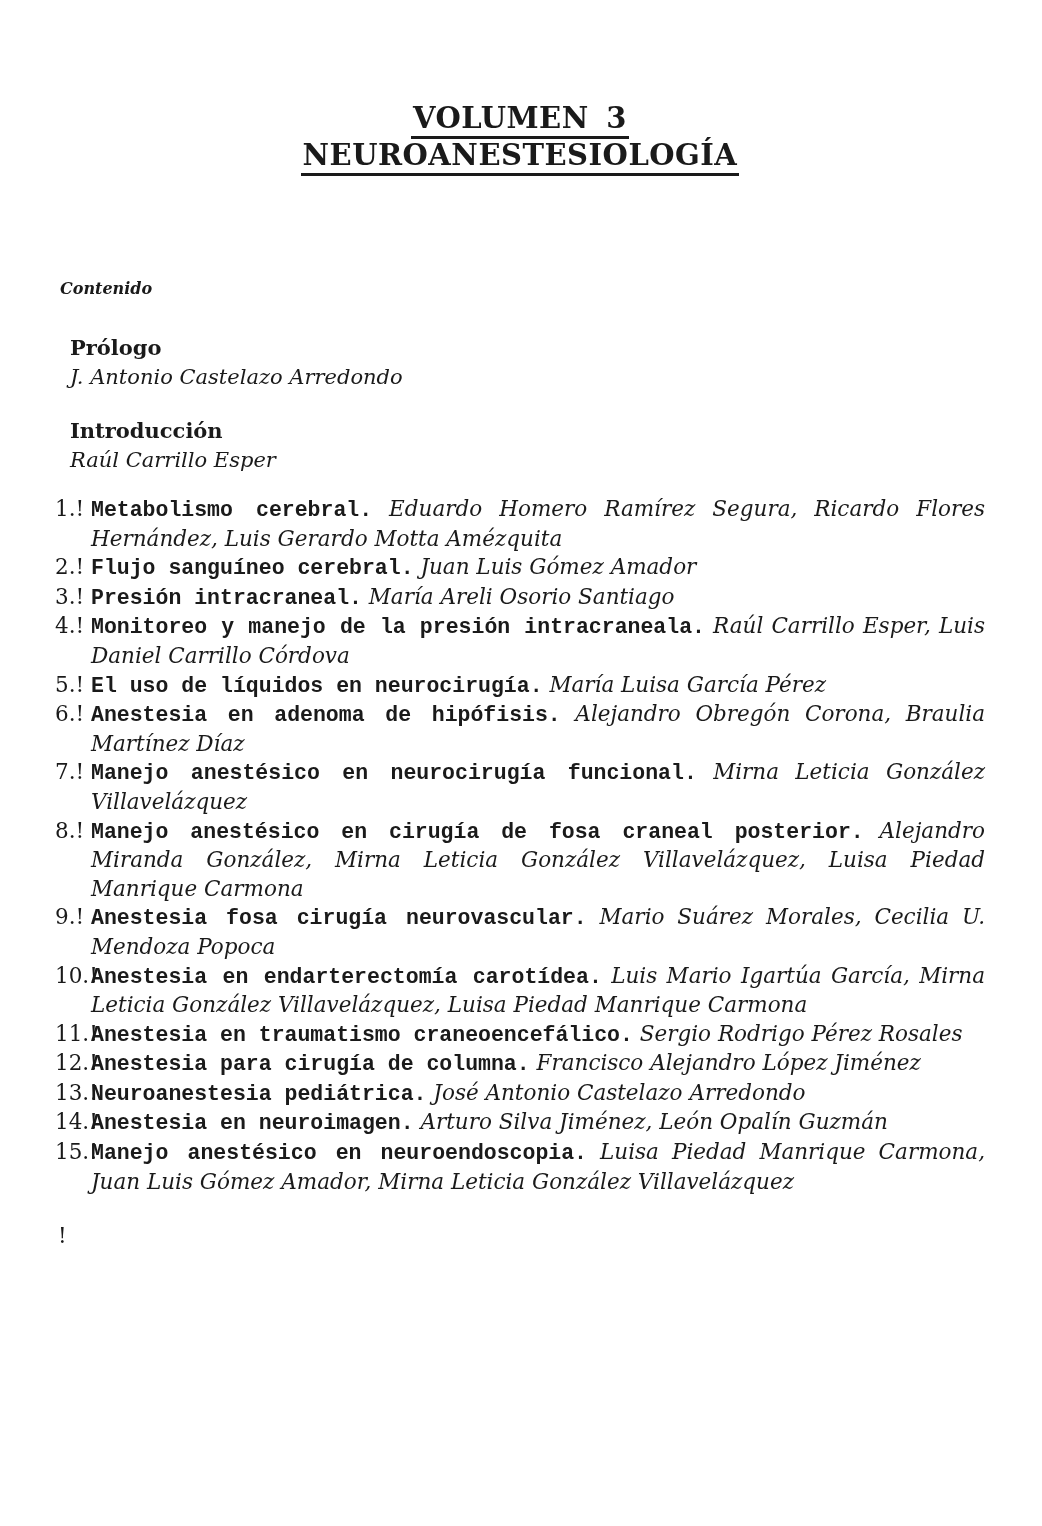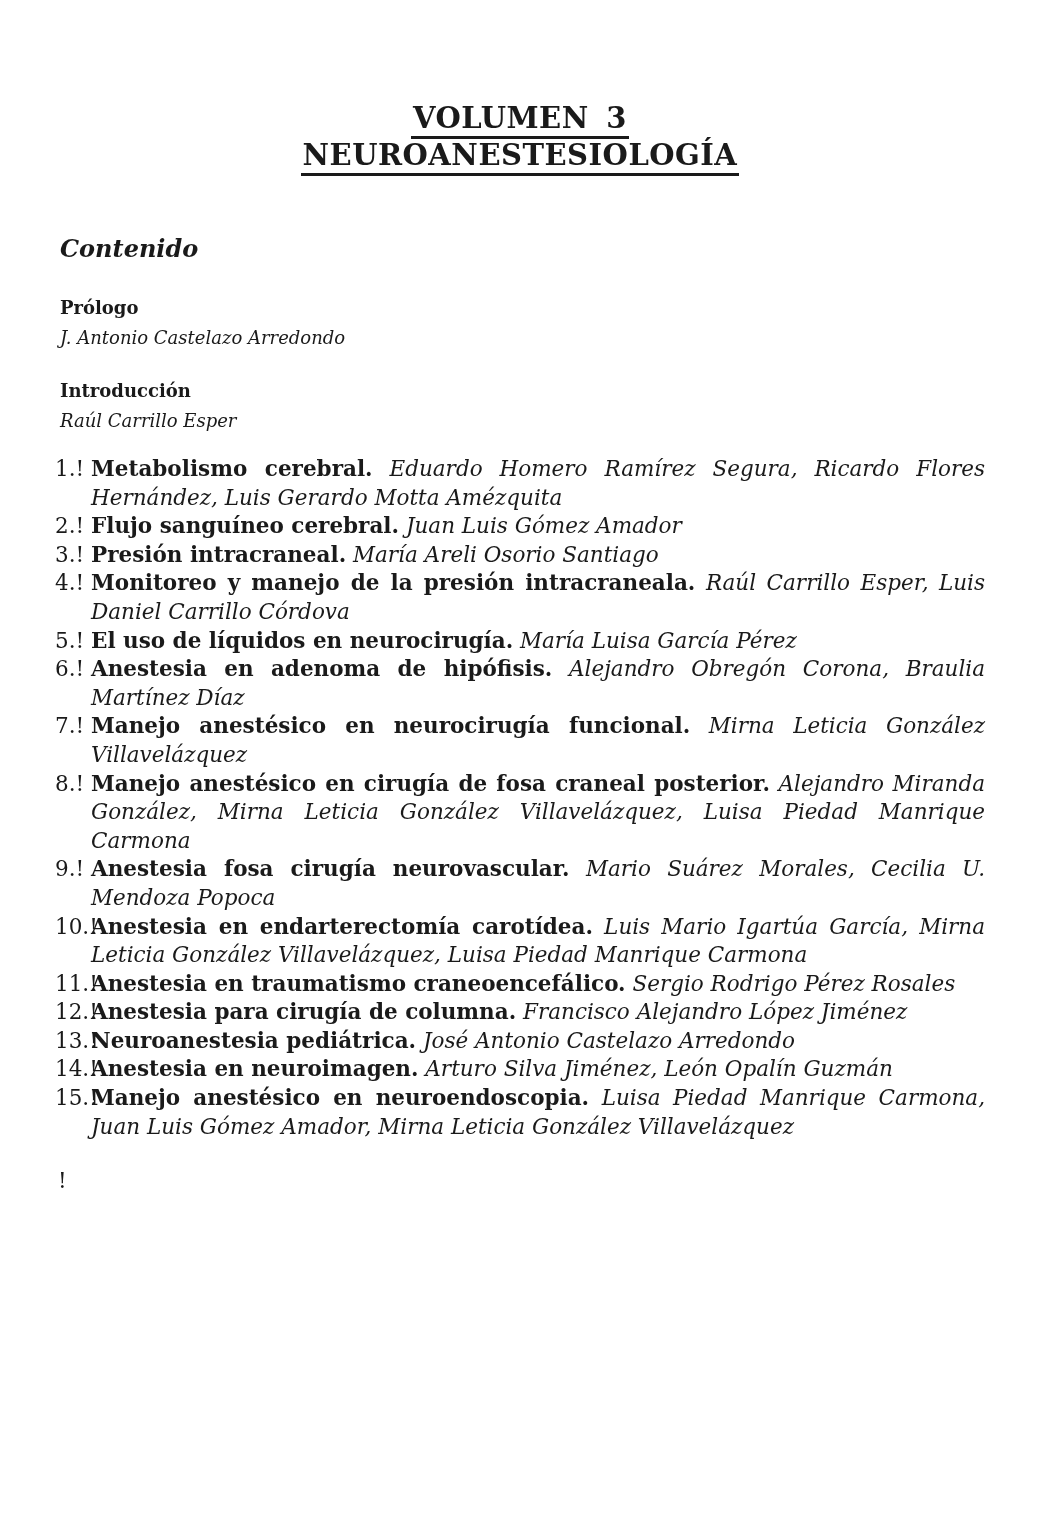--- a/index.html
+++ b/index.html
@@ -31,32 +31,32 @@
   .doc-title-row .u {
     display: inline-block;
     font-weight: bold;
     font-size: 29px;
     letter-spacing: 0.5px;
     word-spacing: 7px;
     border-bottom: 3px solid #1a1a1a;
     padding: 0 2px 2px 2px;
   }
   .contents-heading {
-    margin-top: 58px;
+    margin-top: 98px;
     margin-left: 5px;
-    font-size: 24px;
+    font-size: 16px;
     font-weight: bold;
     font-style: italic;
     line-height: 30px;
   }
   
   .front-block {
-    margin-left: 5px;
+    margin-left: 15px;
     line-height: 29.5px;
-    font-size: 18px;
+    font-size: 21px;
   }
   .front-block.first { margin-top: 29px; }
   .front-block.second { margin-top: 24px; }
   .front-label { font-weight: bold; }
   .front-author { font-style: italic; }
   
   .chapters {
     list-style: none;
     margin: 20px 0 0 0;
     padding: 0;
@@ -67,21 +67,21 @@
     position: relative;
     padding-left: 36px;
     text-align: justify;
   }
   .chapter .marker {
     position: absolute;
     left: 0;
     top: 0;
     white-space: nowrap;
   }
-  .ch-title { font-weight: bold; }
+  .ch-title { font-weight: bold; font-family: Liberation Mono, monospace; }
   .ch-authors { font-style: italic; }
   
   .trailing {
     margin-top: 26px;
     margin-left: 3px;
     font-size: 21.5px;
     line-height: 28.6px;
   }
 </style>
 </head>

